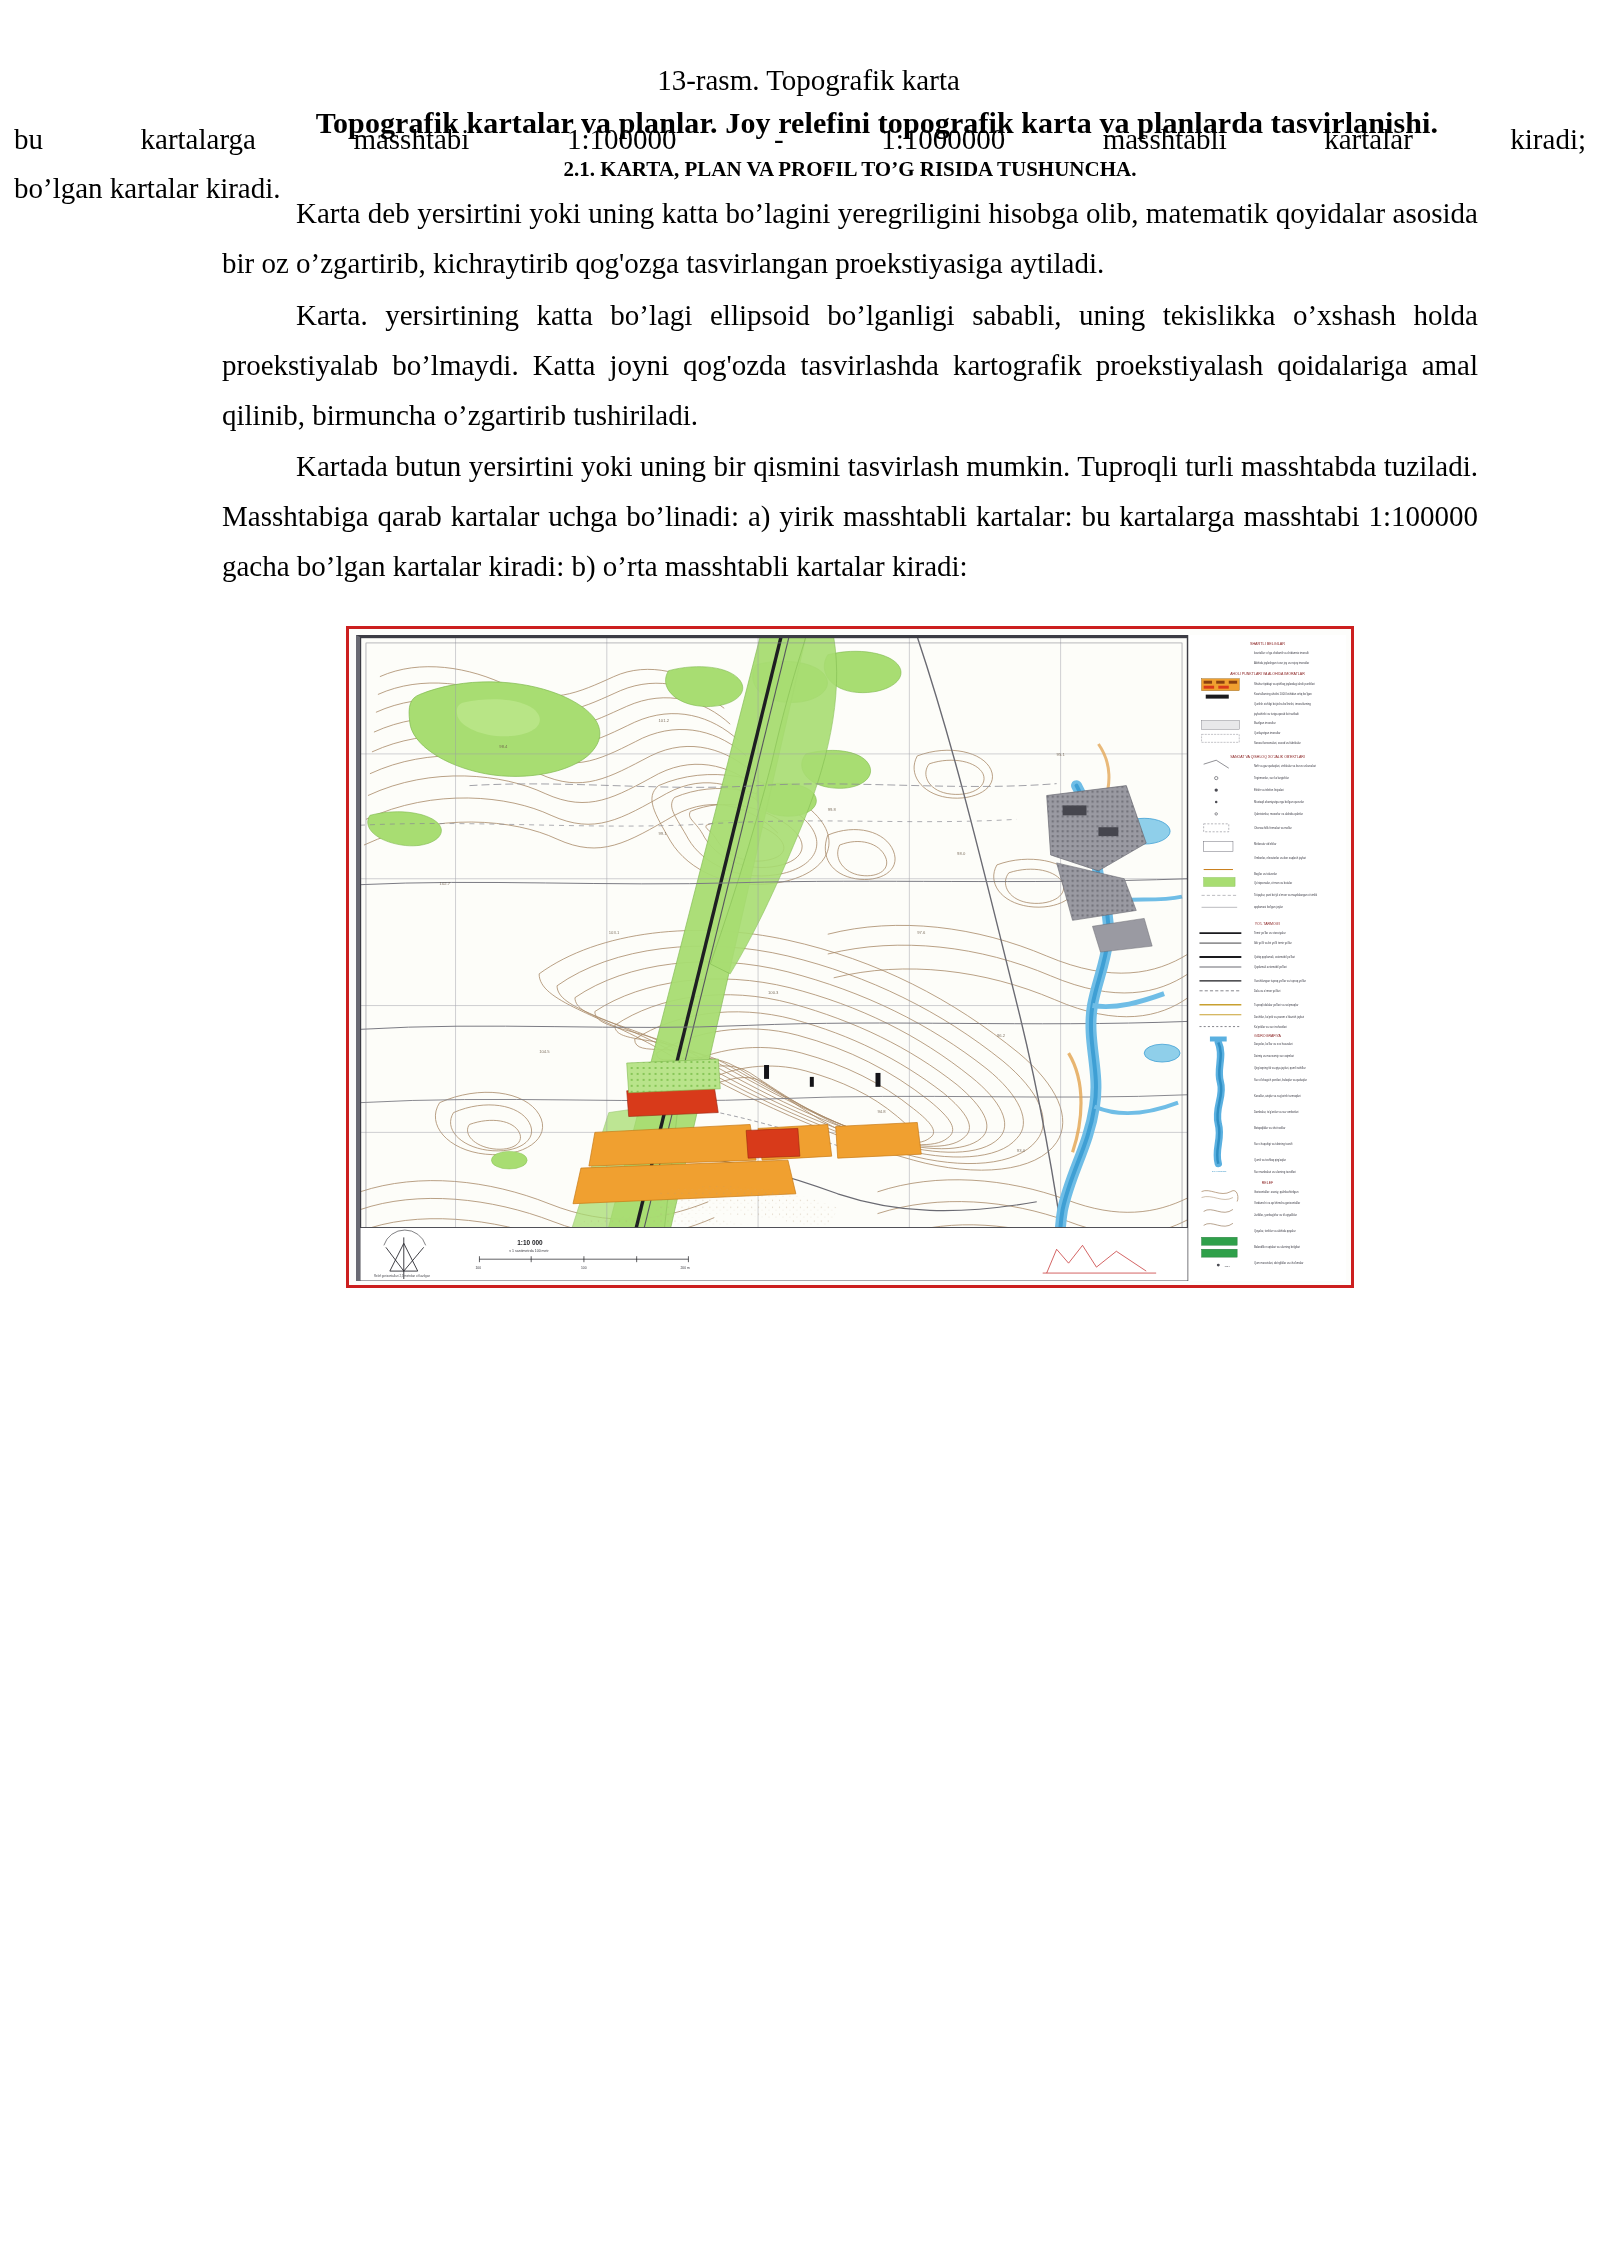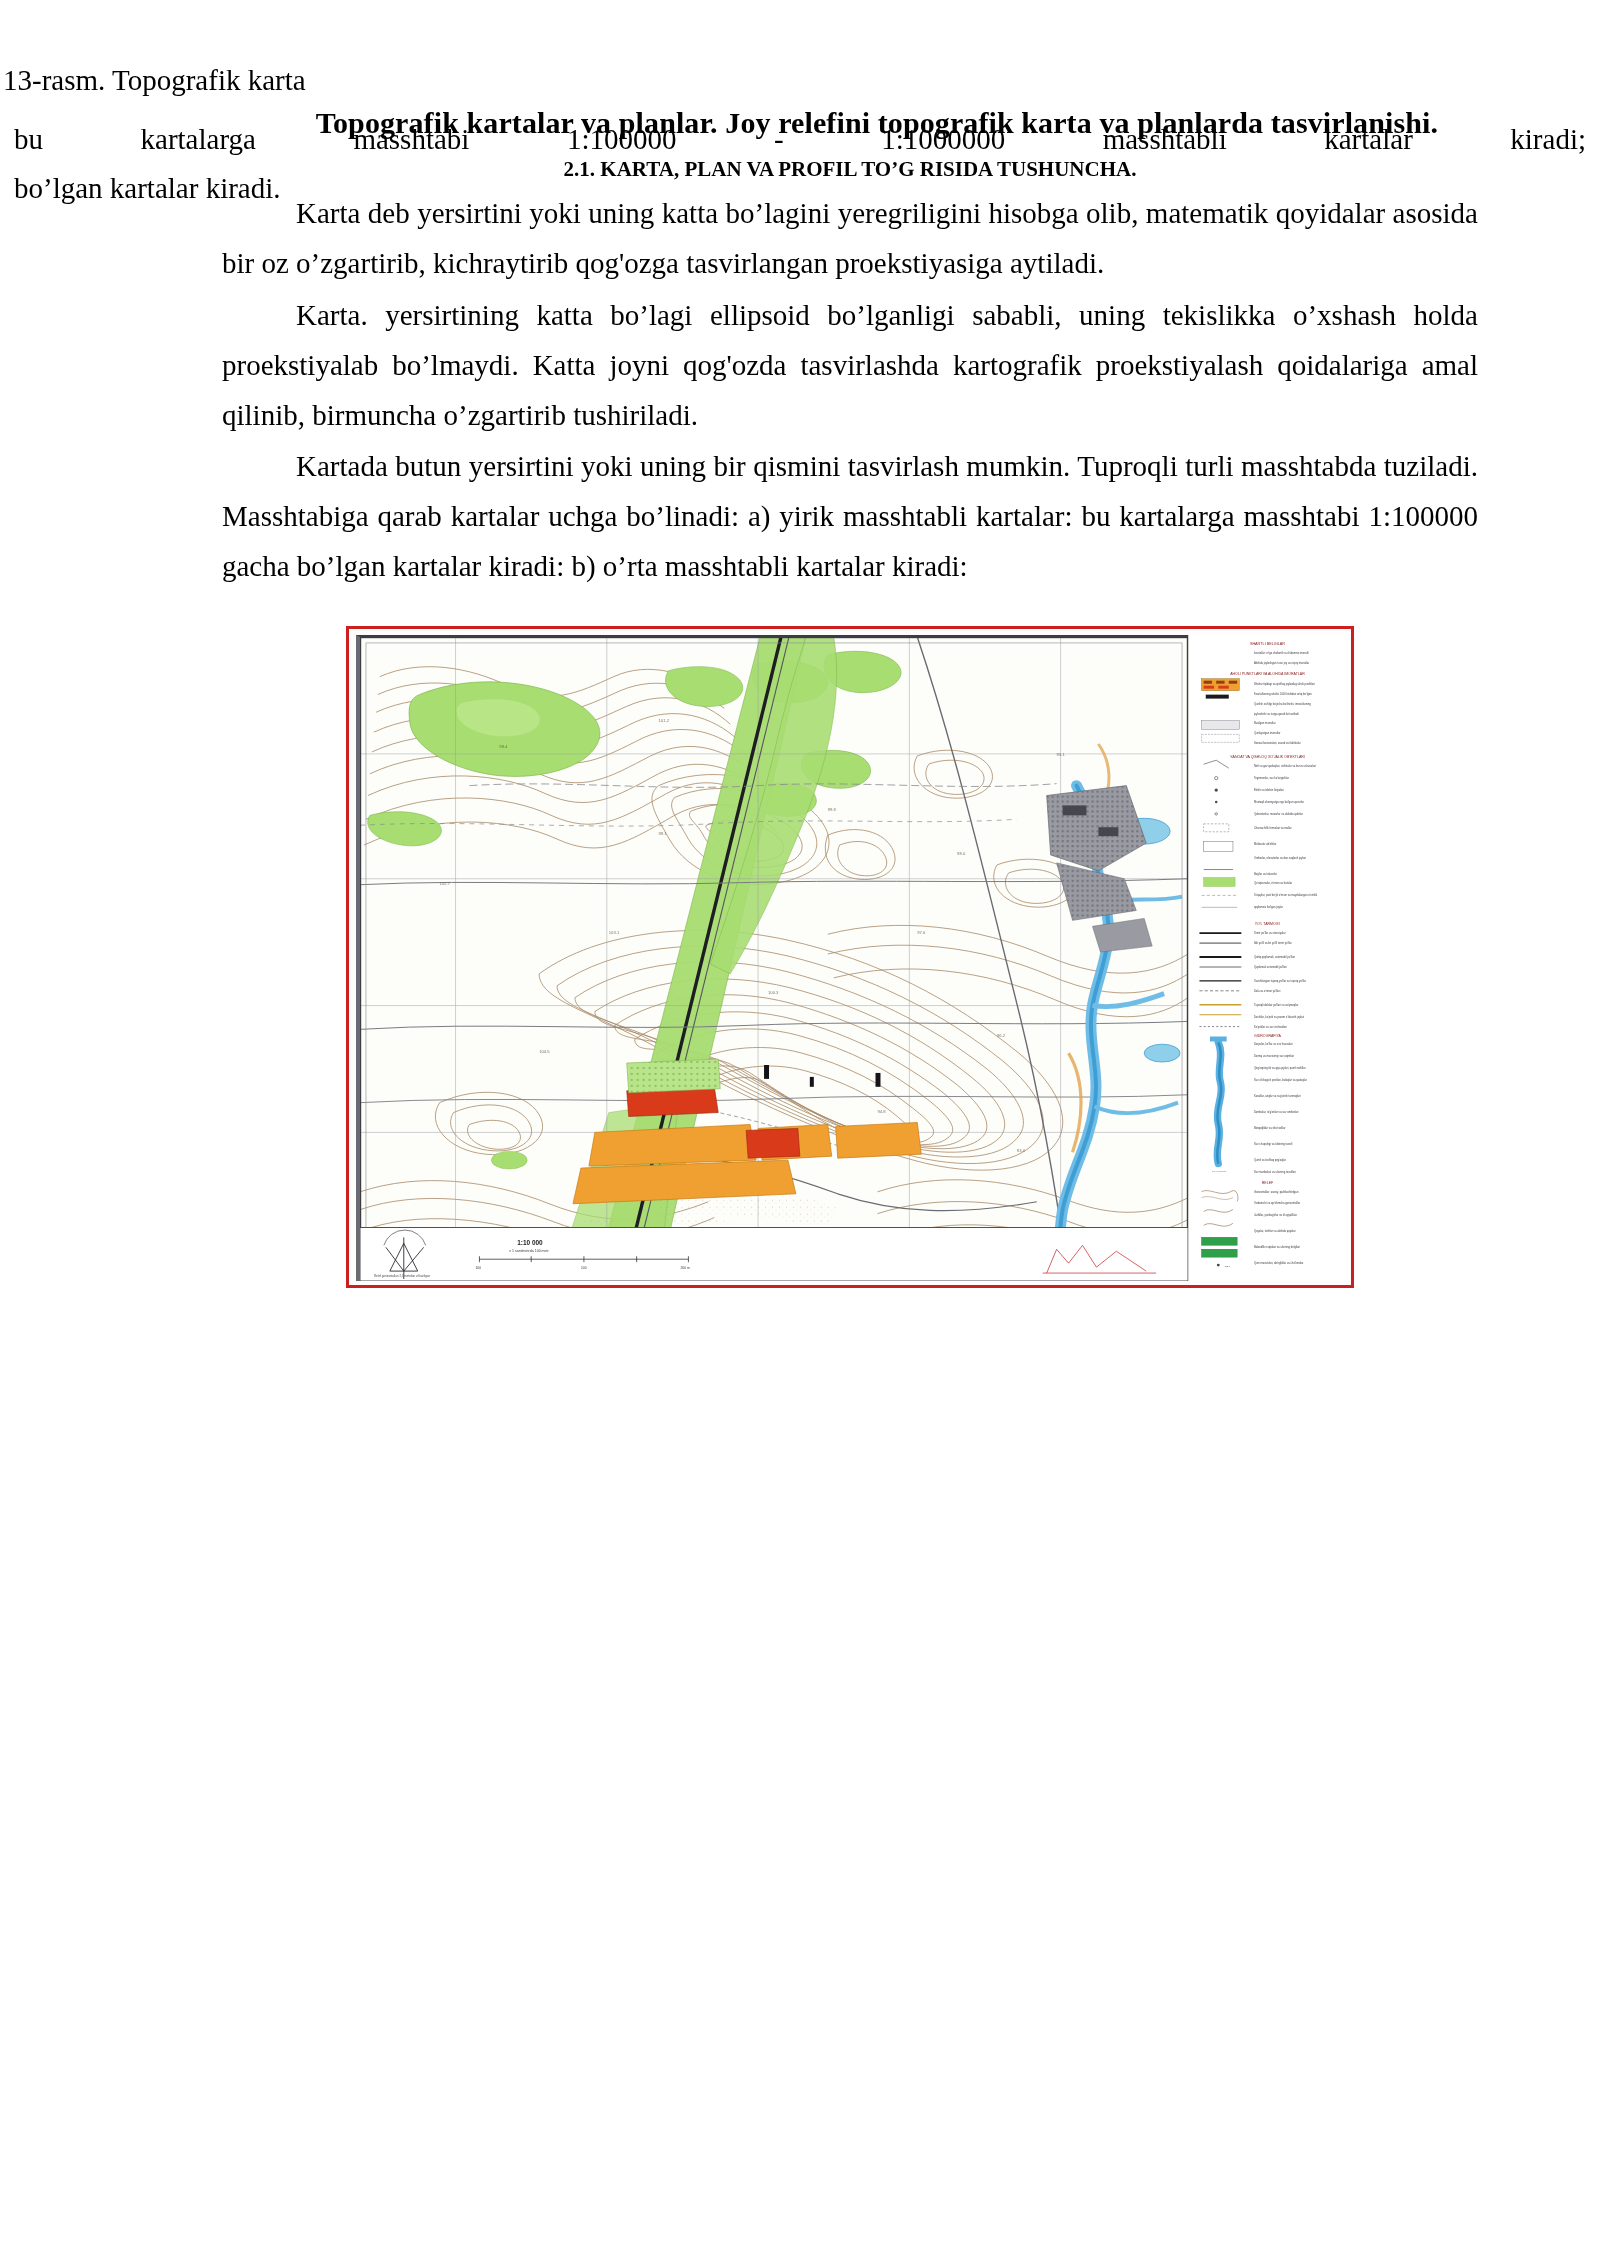--- a/index.html
+++ b/index.html
@@ -115,22 +115,22 @@
 
   
   .terrain {
     position: absolute;
     left: 0; top: 0;
     width: 100%;
     height: 100%;
   }
 
   .caption {
-    margin: 60px 0 0 3px;
-    text-align: left;
+    margin: 60px 0 0 17px;
+    text-align: center;
     font-size: 29px;
     line-height: 1.4;
   }
 </style>
 </head>
 <body>
 
 <div class="page">
   <div class="content">
 

